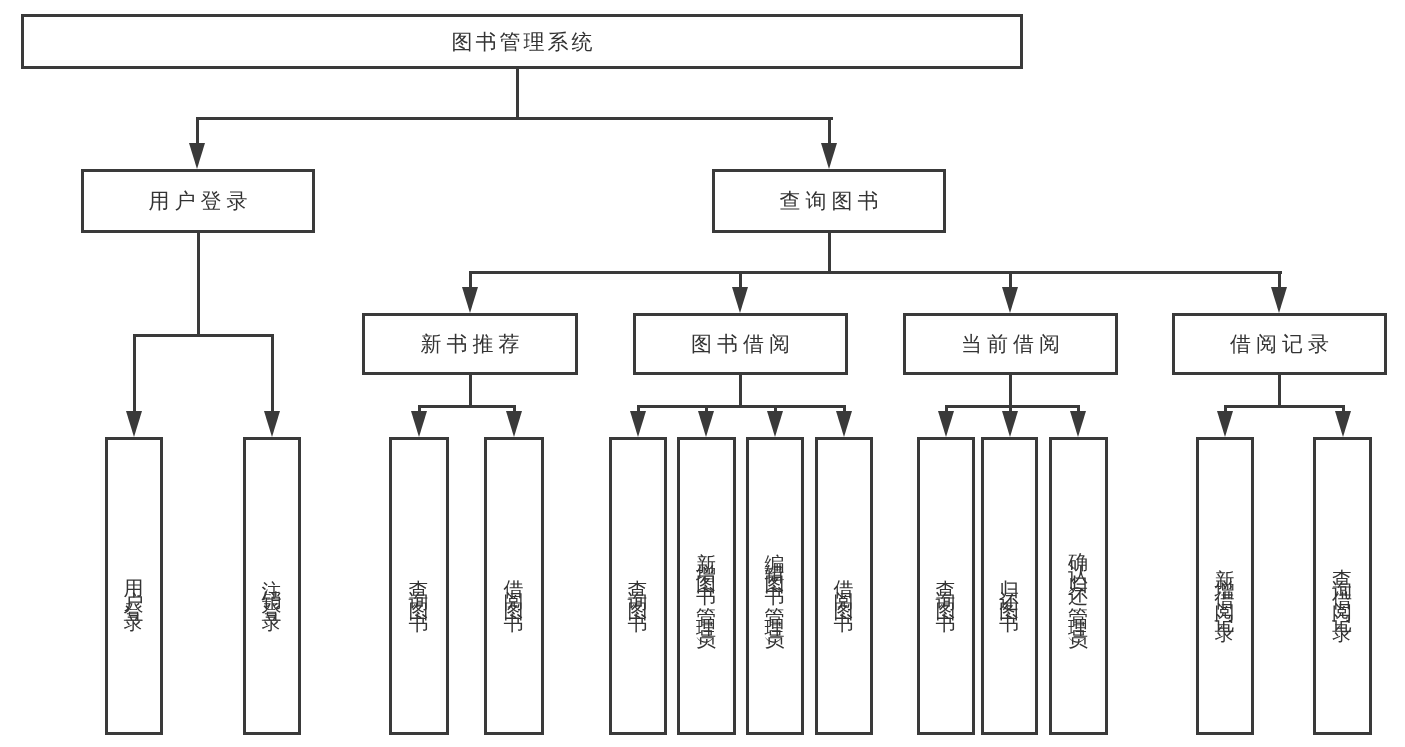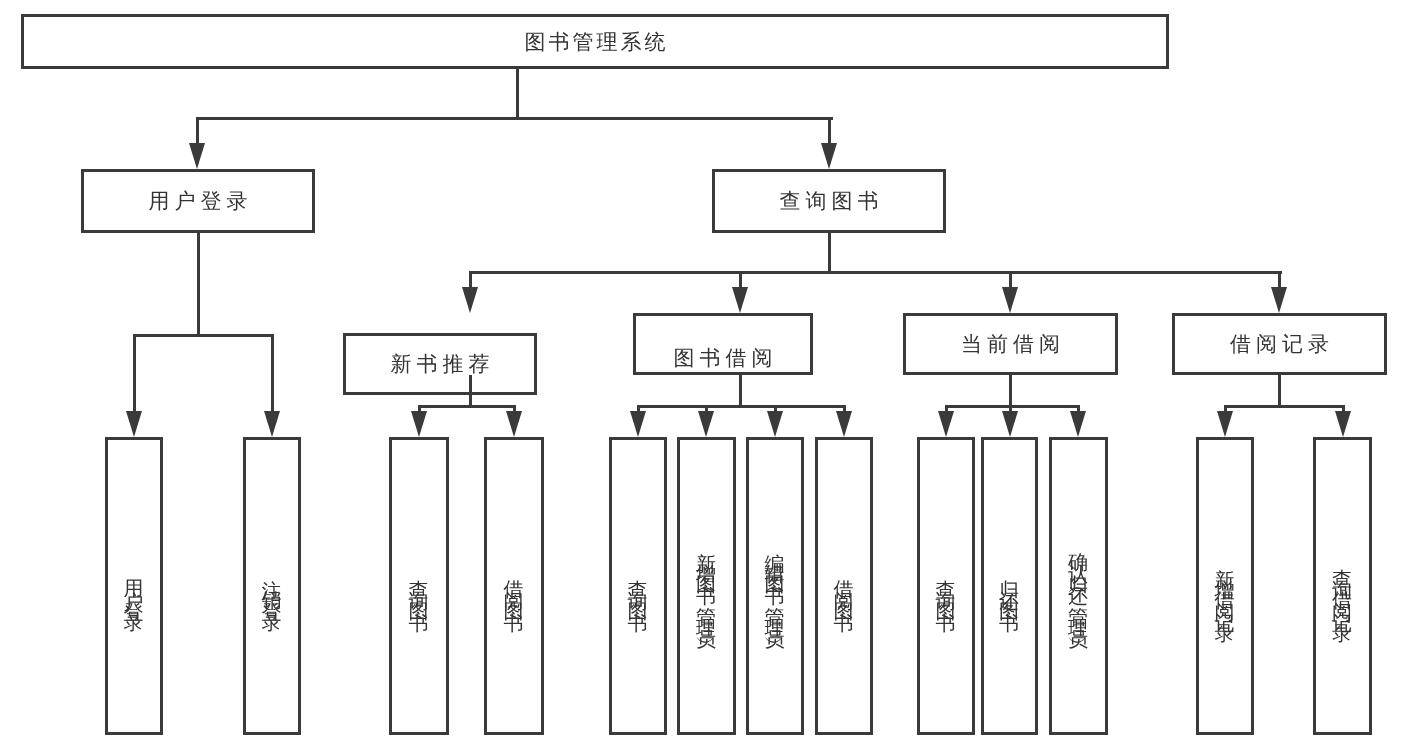--- a/index.html
+++ b/index.html
@@ -47,35 +47,35 @@
     letter-spacing:1px;
     z-index:5;
     white-space:nowrap;
   }
 </style>
 </head>
 <body>
 
 <div id="canvas">
 
-  <div class="node" style="left:21px;top:14px;width:1148px;height:55px;font-family:Liberation Mono, monospace;">
+  <div class="node" style="left:21px;top:14px;width:1002px;height:55px;font-family:Liberation Mono, monospace;">
     <span class="root-text">图书管理系统</span>
   </div>
 
   <div class="node" style="left:81px;top:169px;width:234px;height:64px;">
     <span class="htext">用户登录</span>
   </div>
   <div class="node" style="left:712px;top:169px;width:234px;height:64px;">
     <span class="htext">查询图书</span>
   </div>
 
-  <div class="node" style="left:343px;top:313px;width:194px;height:62px;margin-top:20px;">
+  <div class="node" style="left:362px;top:313px;width:216px;height:62px;">
     <span class="htext">新书推荐</span>
   </div>
-  <div class="node" style="left:633px;top:313px;width:180px;height:62px;align-items:flex-end;">
+  <div class="node" style="left:633px;top:313px;width:215px;height:62px;">
     <span class="htext">图书借阅</span>
   </div>
   <div class="node" style="left:1172px;top:313px;width:215px;height:62px;">
     <span class="htext">借阅记录</span>
   </div>
   <div class="node" style="left:903px;top:313px;width:215px;height:62px;">
     <span class="htext">当前借阅</span>
   </div>
 
   <div class="node leaf" style="left:105px;top:437px;width:58px;height:298px;">

